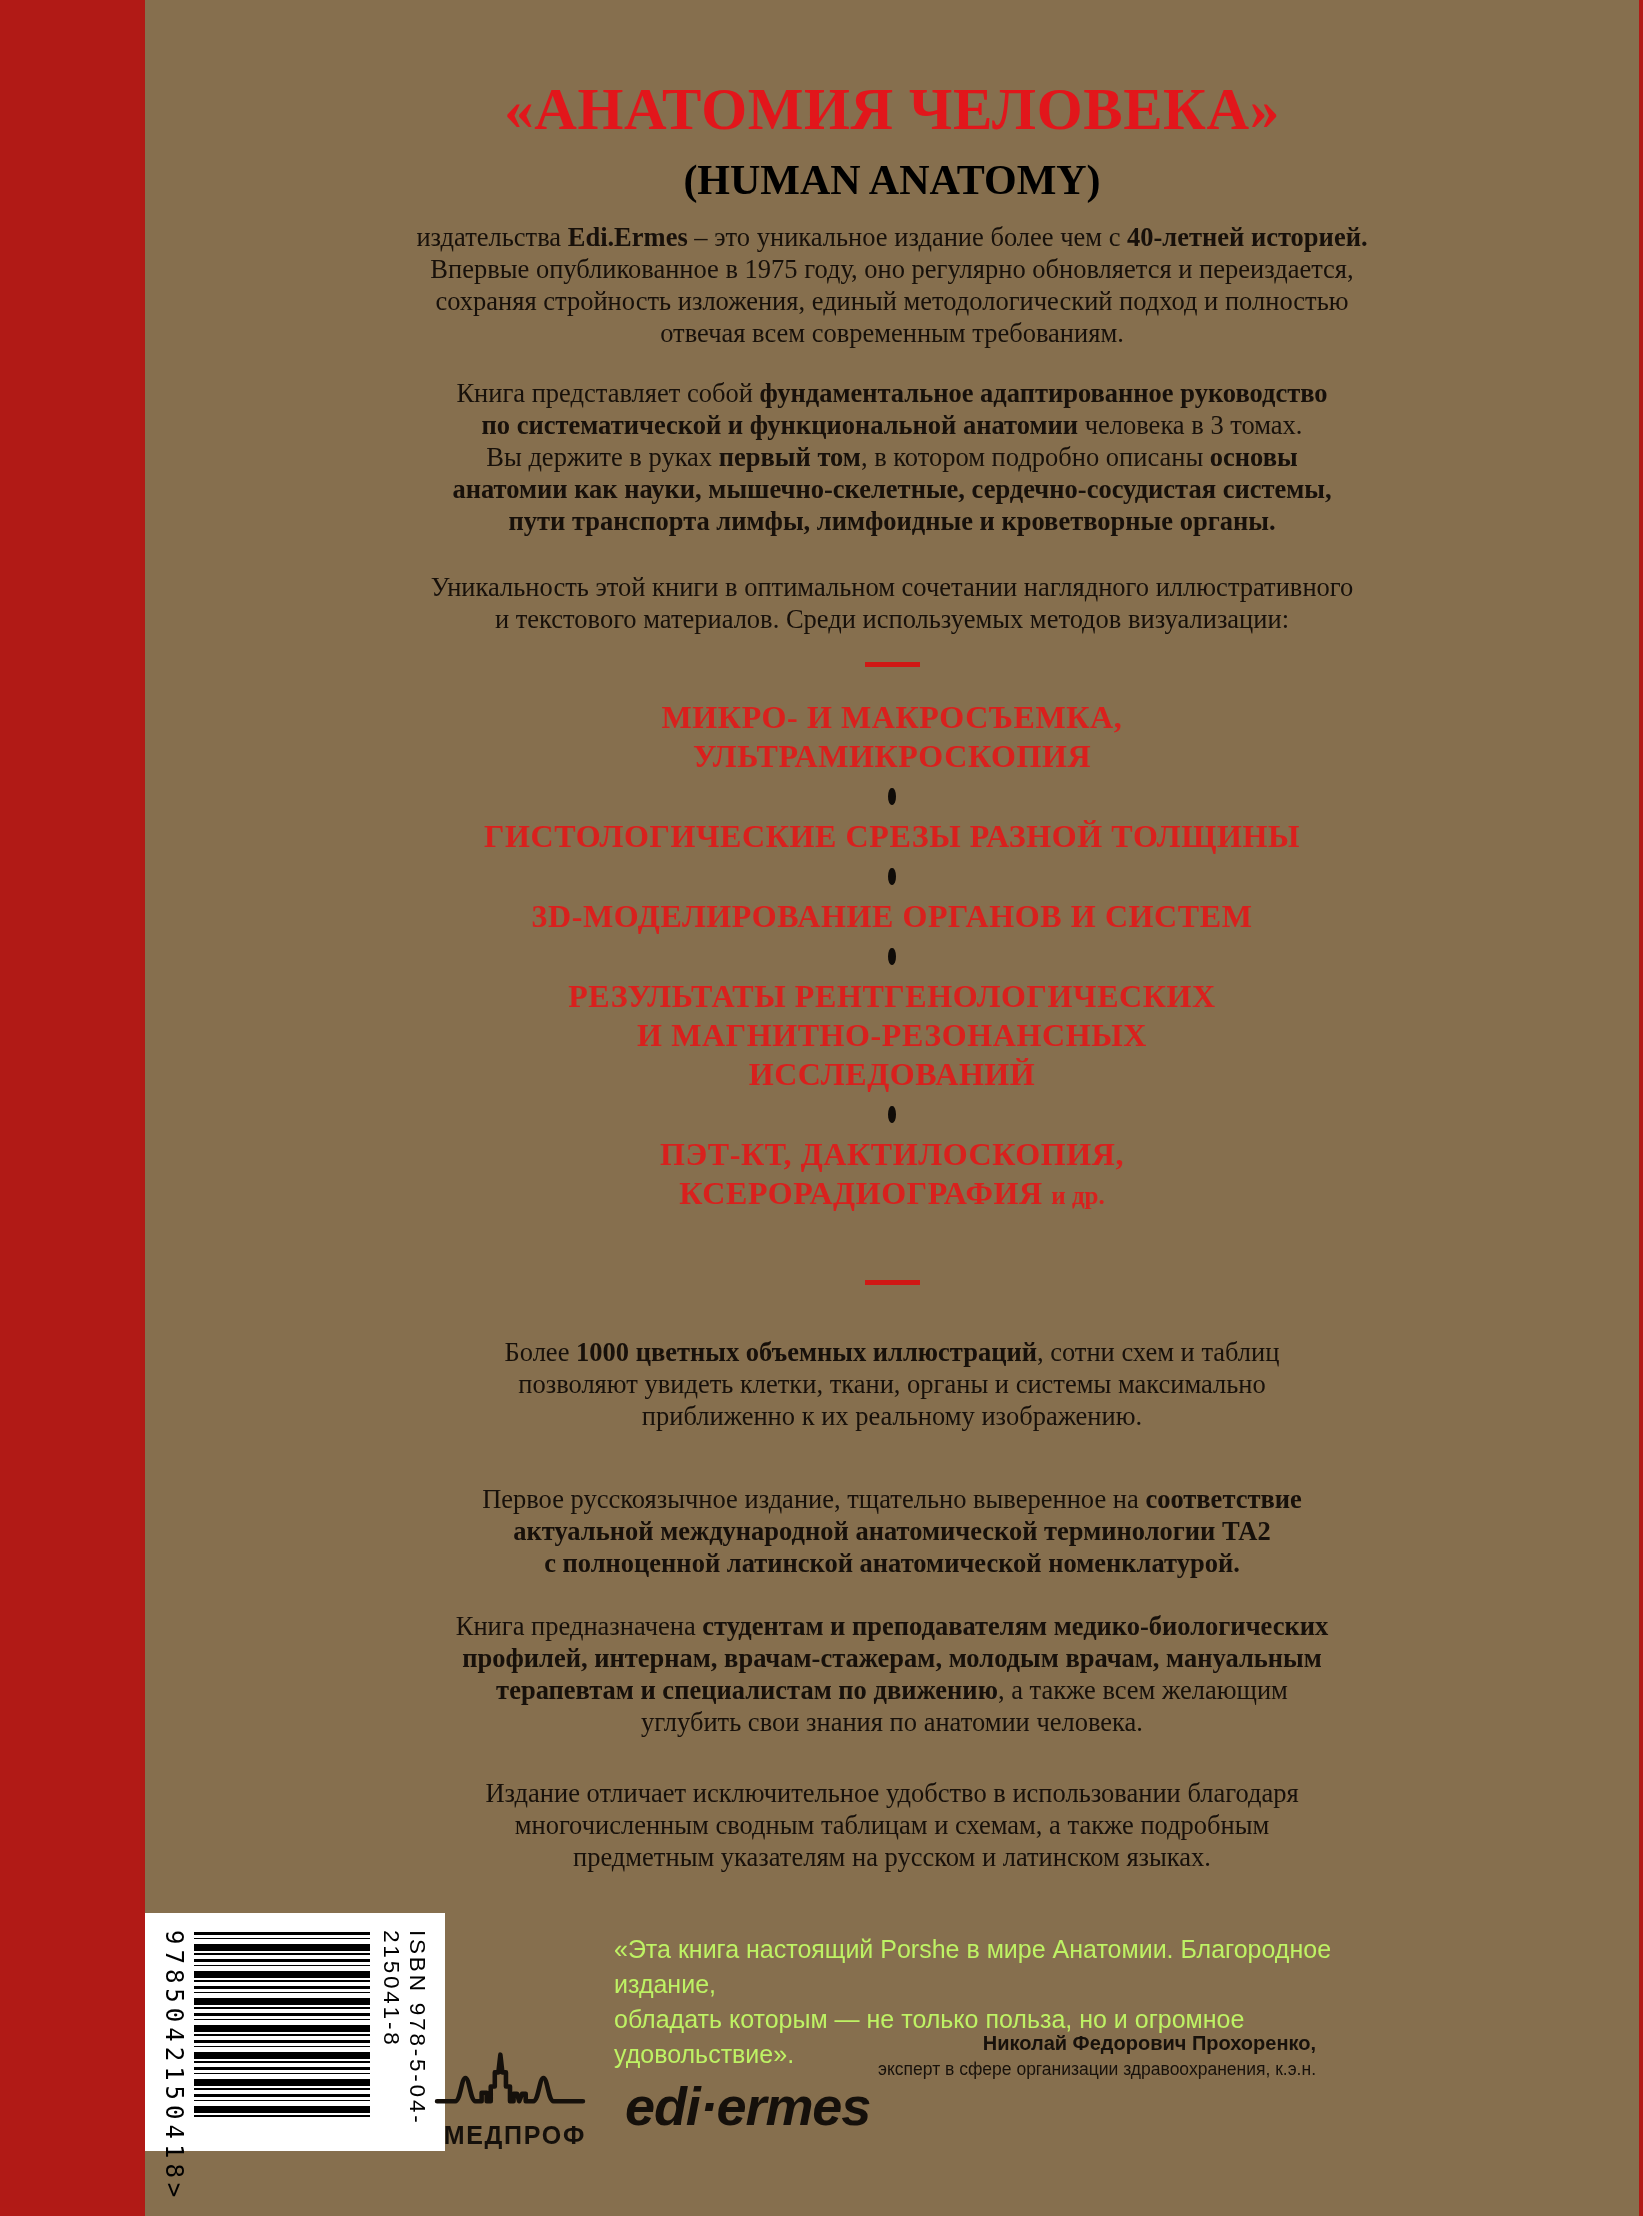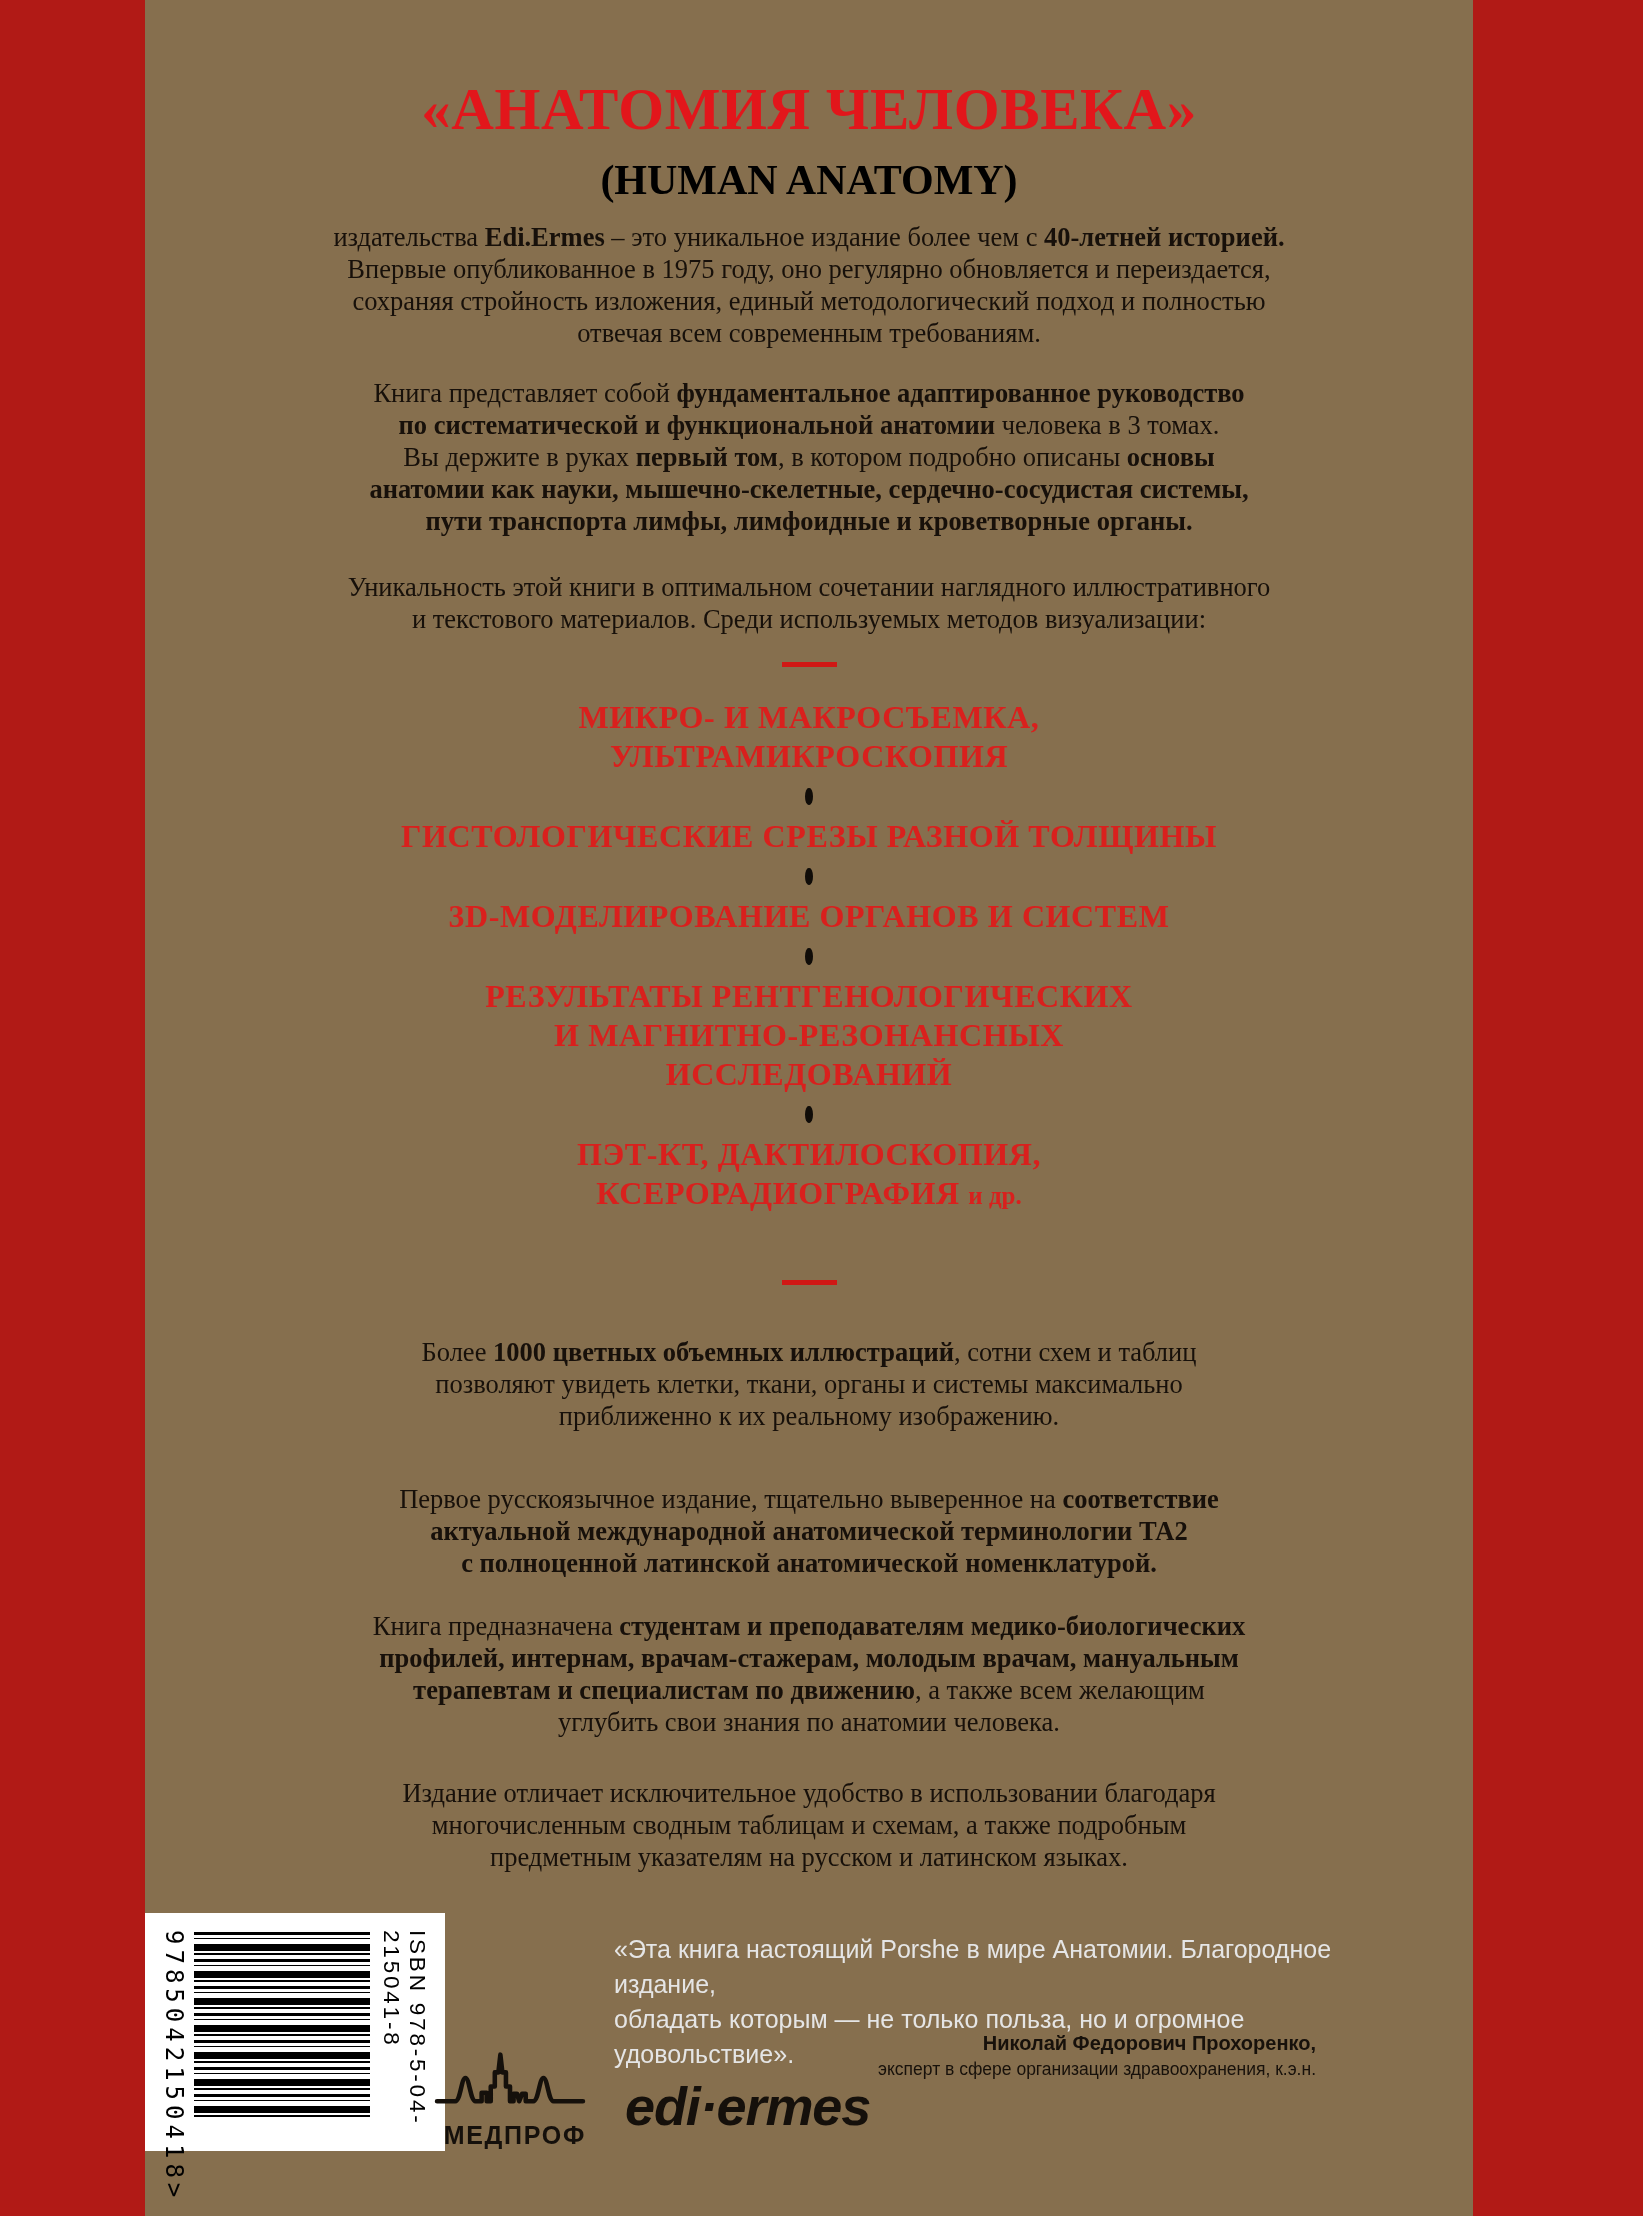--- a/index.html
+++ b/index.html
@@ -8,21 +8,21 @@
     background:#b11a16;
     font-family:"Liberation Serif", serif;
     position:relative;
     overflow:hidden;
   }
   .page{position:absolute;inset:0;}
   .side-border{position:absolute;top:0;bottom:0;background:#b11a16;}
   .side-border.left{left:0;width:145px;}
   .side-border.right{left:1443px;right:0;}
   .panel{
-    position:absolute;top:0;bottom:0;left:145px;width:1328px;
+    position:absolute;top:0;bottom:0;left:145px;width:1494px;
     background:#866f4e;
     color:#17100a;
   }
   .column{
     padding:0 51px;
     text-align:center;
   }
   .book-title{
     margin:79px 0 0 0;
     font-size:59px;line-height:1.04;font-weight:bold;
@@ -96,21 +96,21 @@
     writing-mode:vertical-rl;
     font-family:"Liberation Sans", sans-serif;
     font-size:22.5px;letter-spacing:2.8px;
     color:#000;
     margin-left:3.4px;
   }
   .review-quote{
     position:absolute;left:469px;top:1932px;width:789px;
     font-family:"Liberation Sans", sans-serif;
     font-size:25px;line-height:35px;
-    color:#e5e5e5;
+    color:#bef264;
     text-align:left;
     white-space:pre-line;
   }
   .attribution{
     position:absolute;left:469px;top:2030px;width:702px;
     font-family:"Liberation Sans", sans-serif;
     text-align:right;
     color:#17110b;
   }
   .attribution .name{font-size:20px;line-height:27px;font-weight:bold;}

